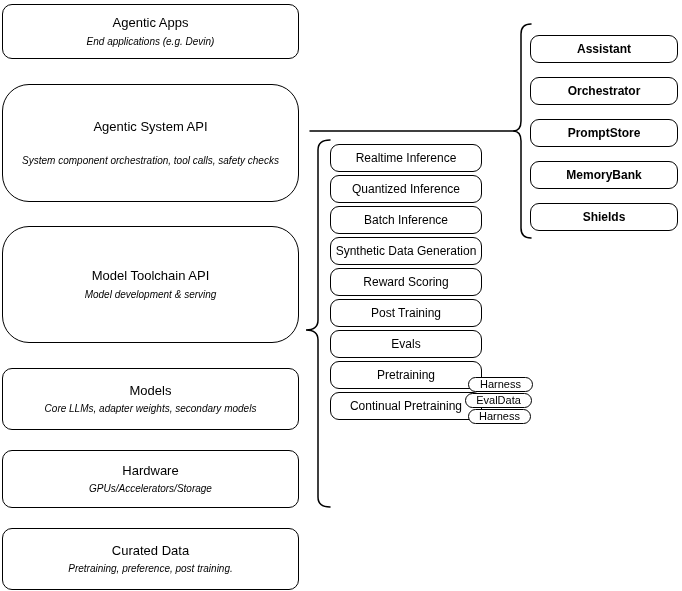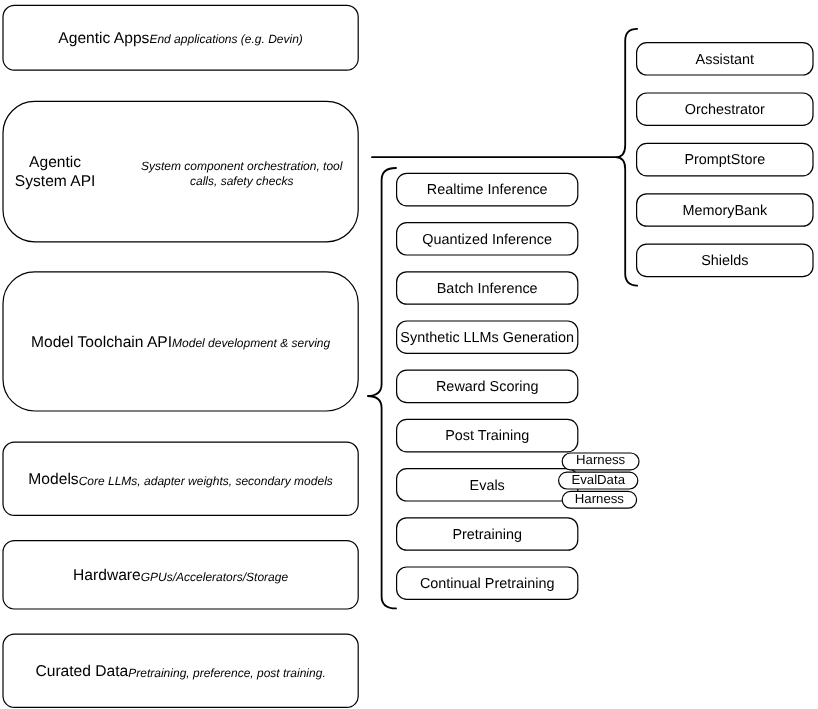--- a/index.html
+++ b/index.html
@@ -17,21 +17,21 @@
     left: 0; top: 0;
     width: 682px; height: 591px;
     pointer-events: none;
   }
   .box {
     position: absolute;
     box-sizing: border-box;
     border: 1.5px solid #000000;
     background: #ffffff;
     display: flex;
-    flex-direction: row;
+    flex-direction: column;
     align-items: center;
     justify-content: center;
     text-align: center;
     left: 2px;
     width: 297px;
   }
   .box .title { font-size: 13px; line-height: 1.2; }
   .box .sub   { font-size: 10px; line-height: 1.2; margin-top: 5px; font-style: italic; }
 
   #box-agentic-apps        { top: 4px;   height: 55px;  border-radius: 10px; }
@@ -39,22 +39,22 @@
   #box-model-toolchain-api { top: 226px; height: 117px; border-radius: 27px; }
   #box-models              { top: 368px; height: 62px;  border-radius: 10px; }
   #box-hardware            { top: 450px; height: 58px;  border-radius: 10px; }
   #box-curated-data        { top: 528px; height: 62px;  border-radius: 10px; }
 
   .col {
     position: absolute;
     display: flex;
     flex-direction: column;
   }
-  #toolchain-col { left: 330px; top: 144px; width: 152px; gap: 13px; }
-  #agentic-col   { left: 530px; top: 35px;  width: 148px; gap: 14px; }
+  #toolchain-col { left: 330px; top: 144px; width: 152px; gap: 3px; }
+  #agentic-col   { left: 530px; top: 35px;  width: 148px; gap: 14px; font-weight: bold; }
 
   .small-box {
     box-sizing: border-box;
     height: 28px;
     border: 1.5px solid #000000;
     border-radius: 9px;
     background: #ffffff;
     display: flex;
     align-items: center;
     justify-content: center;
@@ -117,21 +117,21 @@
 
   <div class="box" id="box-curated-data">
     <div class="title">Curated Data</div>
     <div class="sub">Pretraining, preference, post training.</div>
   </div>
 
   <div class="col" id="toolchain-col">
     <div class="small-box">Realtime Inference</div>
     <div class="small-box">Quantized Inference</div>
     <div class="small-box">Batch Inference</div>
-    <div class="small-box">Synthetic LLMs Generation</div>
+    <div class="small-box">Synthetic Data Generation</div>
     <div class="small-box">Reward Scoring</div>
     <div class="small-box">Post Training</div>
     <div class="small-box">Evals</div>
     <div class="small-box">Pretraining</div>
     <div class="small-box">Continual Pretraining</div>
   </div>
 
   <div class="pill" id="pill-harness">Harness</div>
   <div class="pill" id="pill-evaldata">EvalData</div>
   <div class="pill" id="pill-safety">Harness</div>

